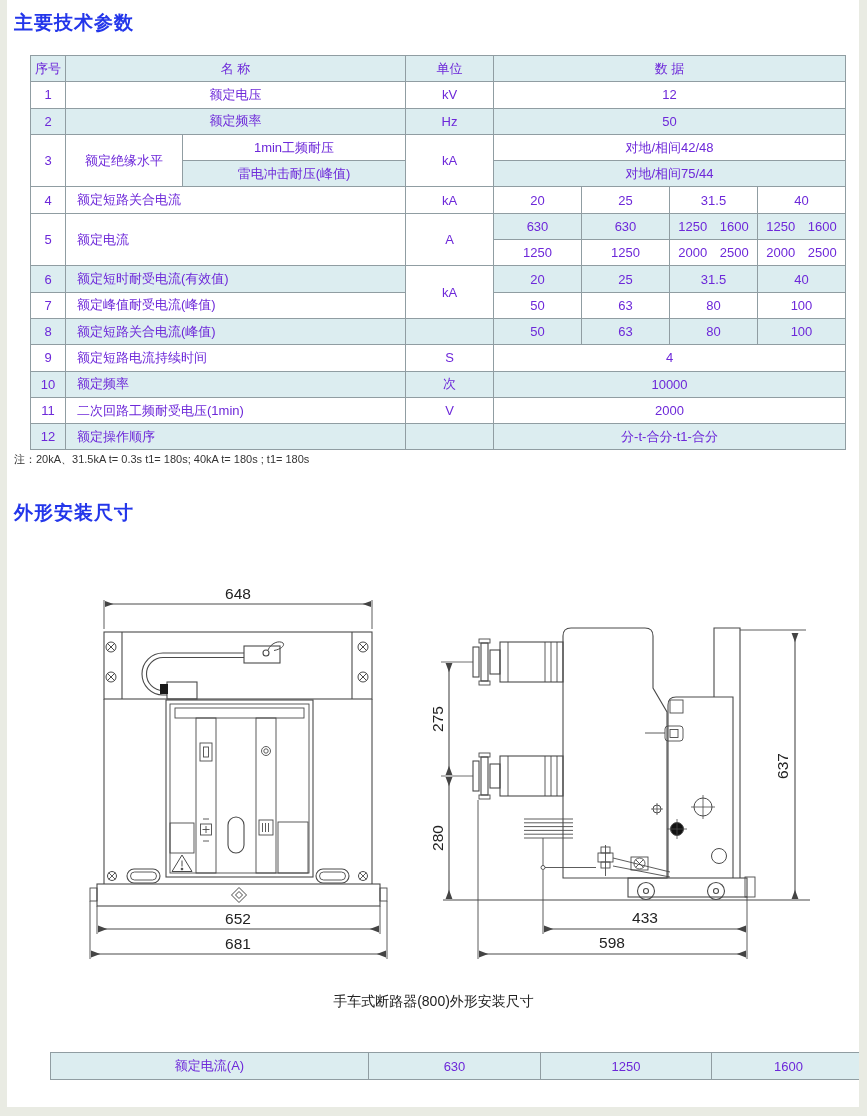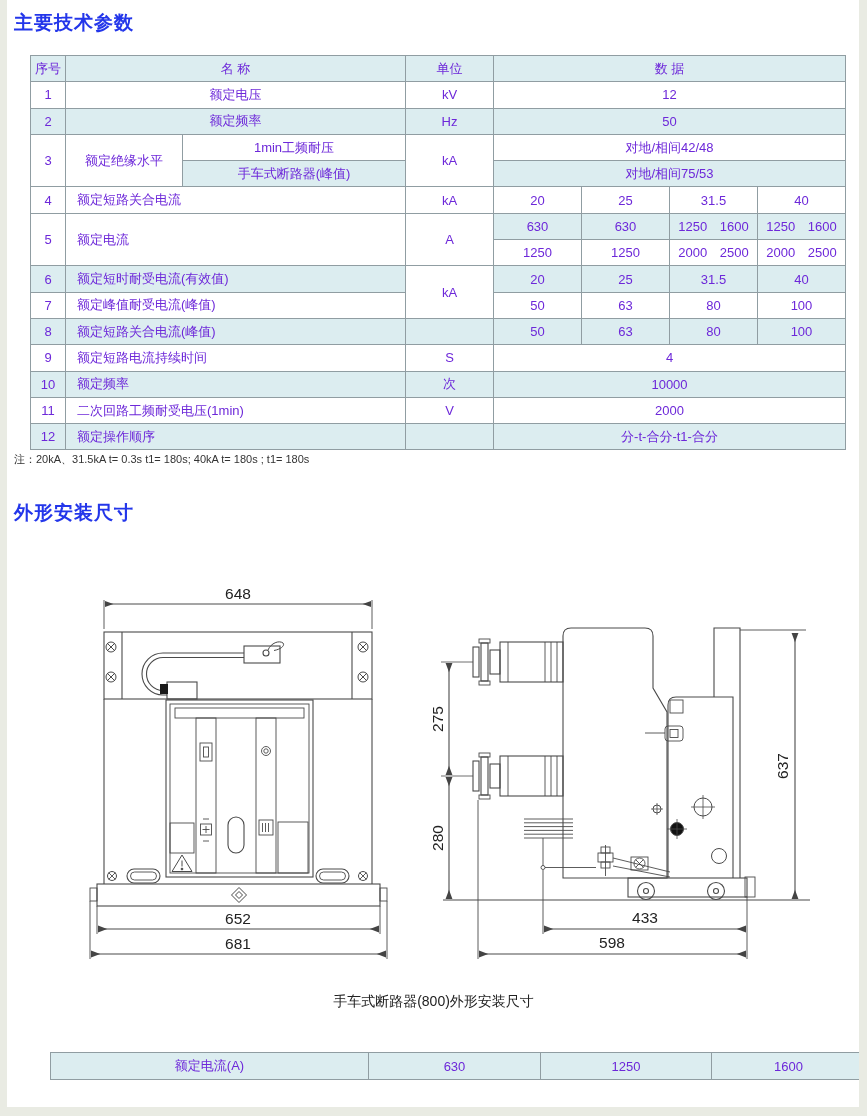--- a/index.html
+++ b/index.html
@@ -63,22 +63,22 @@
       <td class="blue" colspan="4">50</td>
     </tr>
     <tr>
       <td class="white" rowspan="2">3</td>
       <td class="white" rowspan="2">额定绝缘水平</td>
       <td class="white">1min工频耐压</td>
       <td class="white" rowspan="2">kA</td>
       <td class="white" colspan="4">对地/相间42/48</td>
     </tr>
     <tr>
-      <td class="blue">手车式断路器(峰值)</td>
-      <td class="blue" colspan="4">对地/相间75/53</td>
+      <td class="blue">雷电冲击耐压(峰值)</td>
+      <td class="blue" colspan="4">对地/相间75/44</td>
     </tr>
     <tr>
       <td class="white">4</td>
       <td class="white tl" colspan="2">额定短路关合电流</td>
       <td class="white">kA</td>
       <td class="white">20</td>
       <td class="white">25</td>
       <td class="white">31.5</td>
       <td class="white">40</td>
     </tr>

